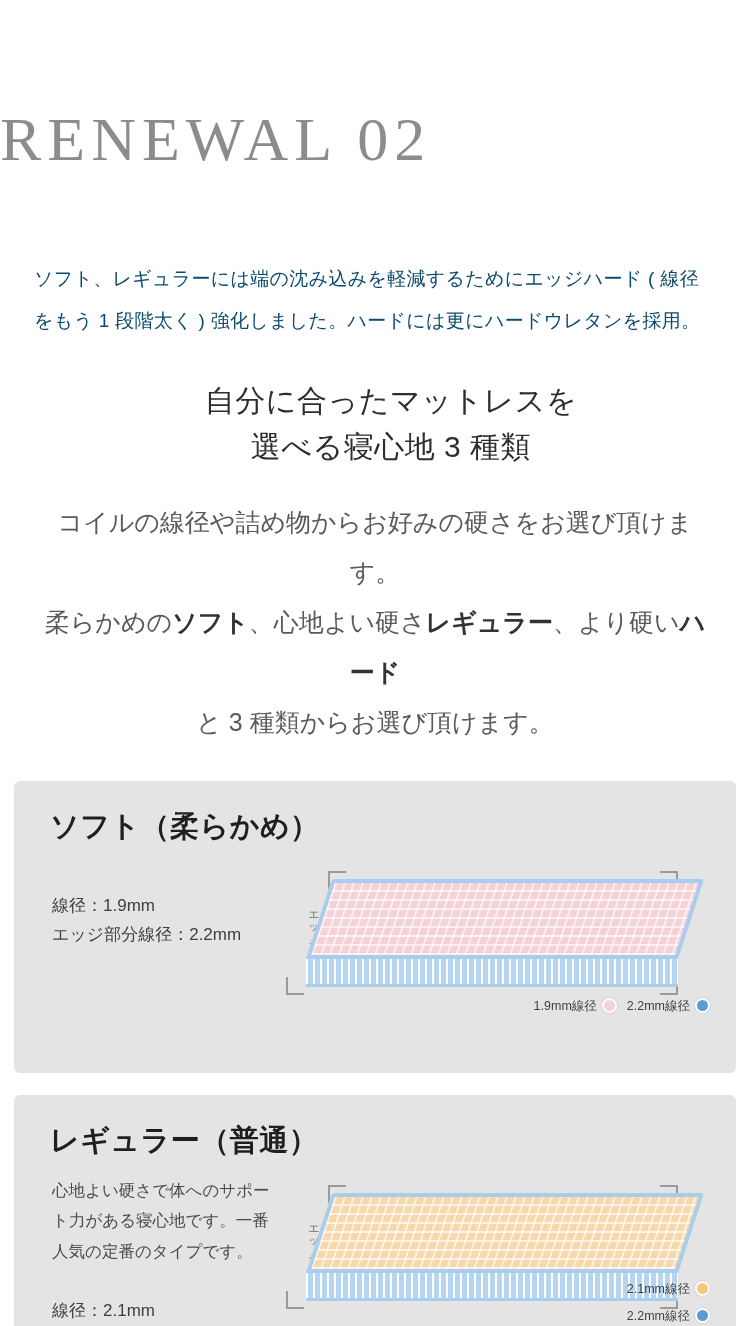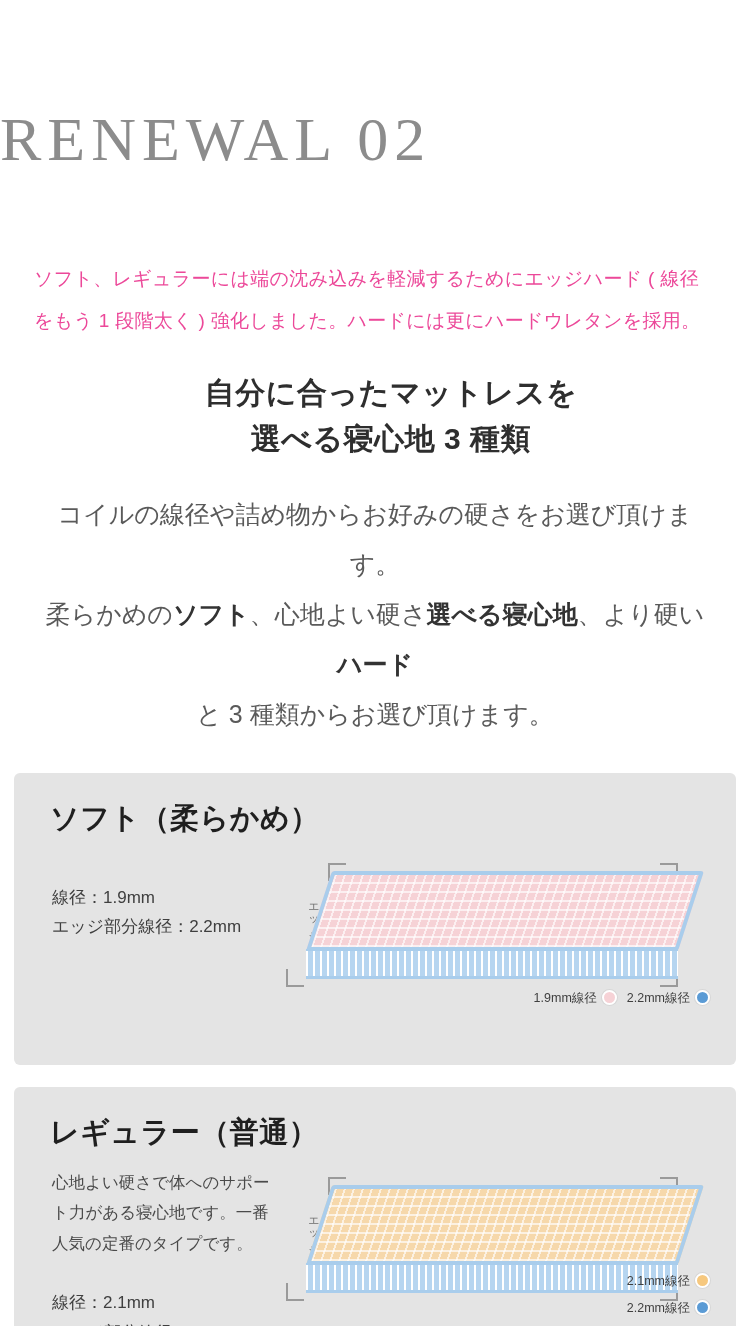--- a/index.html
+++ b/index.html
@@ -23,30 +23,30 @@
     font-weight: 400;
     margin-top: 108px;
     line-height: 1;
   }
 
   
   .intro {
     margin: 88px 34px 0 34px;
     font-size: 19px;
     line-height: 2.2;
-    color: #ec4899;
+    color: #0c4a6e;
     letter-spacing: 0.3px;
   }
 
   
   .headline {
-    margin-top: 28px;
+    margin-top: 36px;
     text-align: center;
     font-size: 30px;
-    font-weight: bold;
+    font-weight: normal;
     color: #2e2e2e;
     line-height: 1.55;
     letter-spacing: 0.5px;
     padding-left: 32px;
   }
 
   
   .lead {
     margin: 26px 40px 0 40px;
     text-align: center;
@@ -195,21 +195,21 @@
   <p class="intro">ソフト、レギュラーには端の沈み込みを軽減するためにエッジハード ( 線径をもう 1 段階太く ) 強化しました。ハードには更にハードウレタンを採用。</p>
 
   <div class="headline">
     <div>自分に合ったマットレスを</div>
     <div>選べる寝心地 3 種類</div>
   </div>
 
   <div class="lead">
     <div>コイルの線径や詰め物からお好みの硬さをお選び頂けます。</div>
     <div>
-      <span>柔らかめの</span><b>ソフト</b><span>、心地よい硬さ</span><b>選べる寝心地</b><span>、より硬い</span><b>ハード</b>
+      <span>柔らかめの</span><b>ソフト</b><span>、心地よい硬さ</span><b>レギュラー</b><span>、より硬い</span><b>ハード</b>
     </div>
     <div>と 3 種類からお選び頂けます。</div>
   </div>
 
   <div class="card" style="margin-top:34px;">
     <div class="card-title">ソフト（柔らかめ）</div>
     <div class="card-body">
       <div class="card-left">
         <div class="card-specs">
           <div>線径：1.9mm</div>

